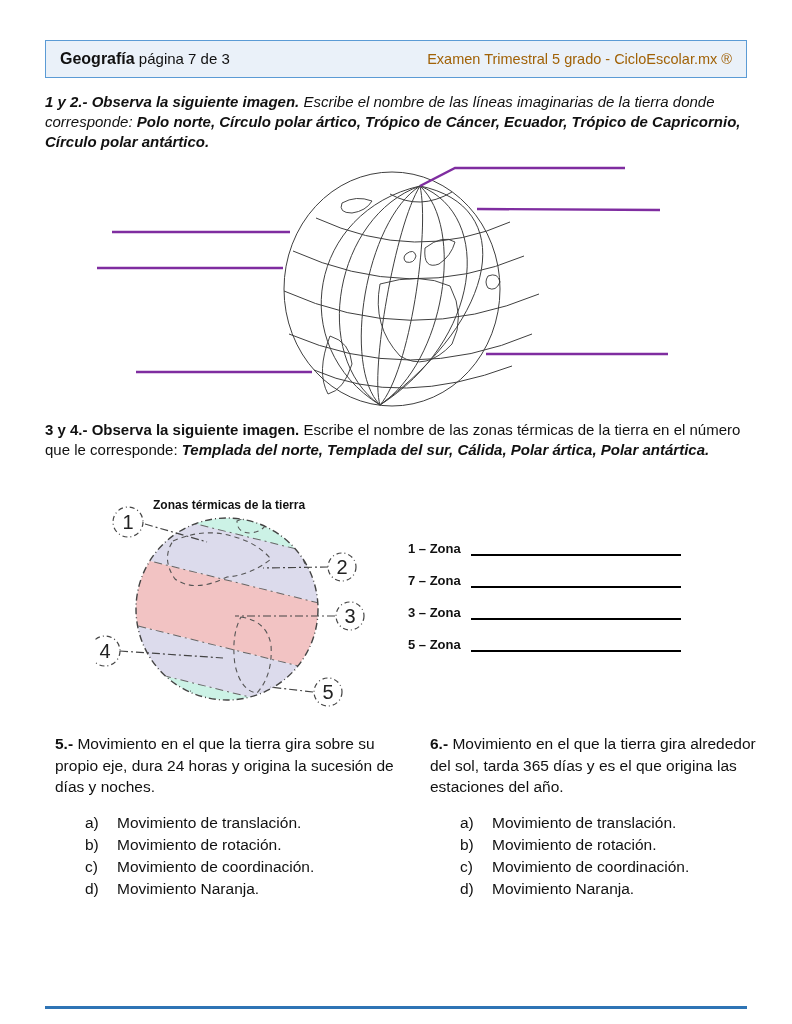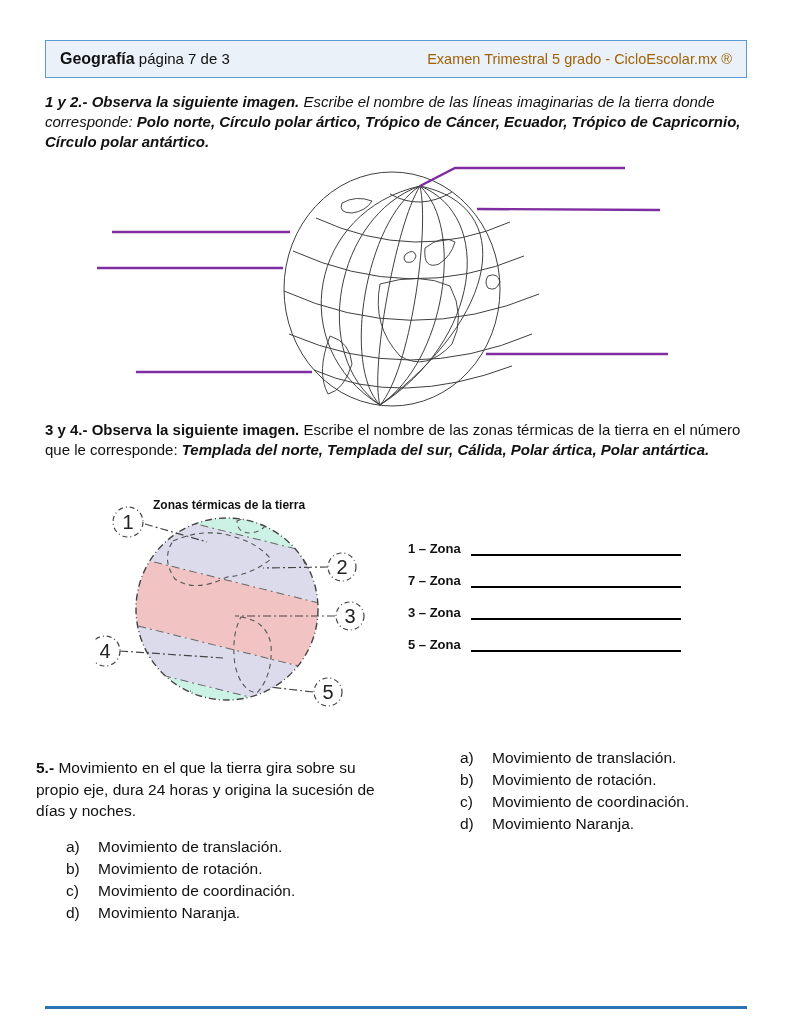--- a/index.html
+++ b/index.html
@@ -19,21 +19,21 @@
   .bold{font-weight:bold;}
   .bolditalic{font-weight:bold;font-style:italic;text-align:center;}
   
   .fig{position:absolute;}
   
   .zona-list{position:absolute;left:408px;top:524px;width:290px;list-style:none;margin:0;padding:0;}
   .zona-list li{height:32px;display:flex;align-items:flex-end;font-size:13px;font-weight:bold;}
   .zona-blank{display:inline-block;width:210px;border-bottom:2px solid #000;height:17px;margin-left:10px;}
   
   .qcol{position:absolute;top:733px;font-size:15.5px;line-height:21.5px;}
-  .q5{left:36px;width:366px;margin-top:24px;}
+  .q5{left:55px;width:366px;}
   .q6{left:430px;width:330px;}
   .qcol p{margin:0;}
   .opts{margin:14px 0 0 30px;padding:0;list-style:none;}
   .opts li{display:flex;line-height:22px;}
   .opts .letter{width:32px;flex:0 0 32px;}
   
   .footer-line{position:absolute;left:45px;top:1006px;width:702px;height:3px;background:#2e74b5;}
   svg text{font-family:"Liberation Sans",sans-serif;}
 </style>
 </head>
@@ -189,20 +189,23 @@
           <span>Movimiento de coordinación.</span>
         </li>
       <li>
           <span class="letter">d)</span>
           <span>Movimiento Naranja.</span>
         </li>
     </ul>
   </div>
 
   <div class="qcol q6">
+    <p>
+      <span class="bold">6.-</span><span> Movimiento en el que la tierra gira alrededor del sol, tarda 365 días y es el que origina las estaciones del año.</span>
+    </p>
     <ul class="opts">
       <li>
           <span class="letter">a)</span>
           <span>Movimiento de translación.</span>
         </li>
       <li>
           <span class="letter">b)</span>
           <span>Movimiento de rotación.</span>
         </li>
       <li>

